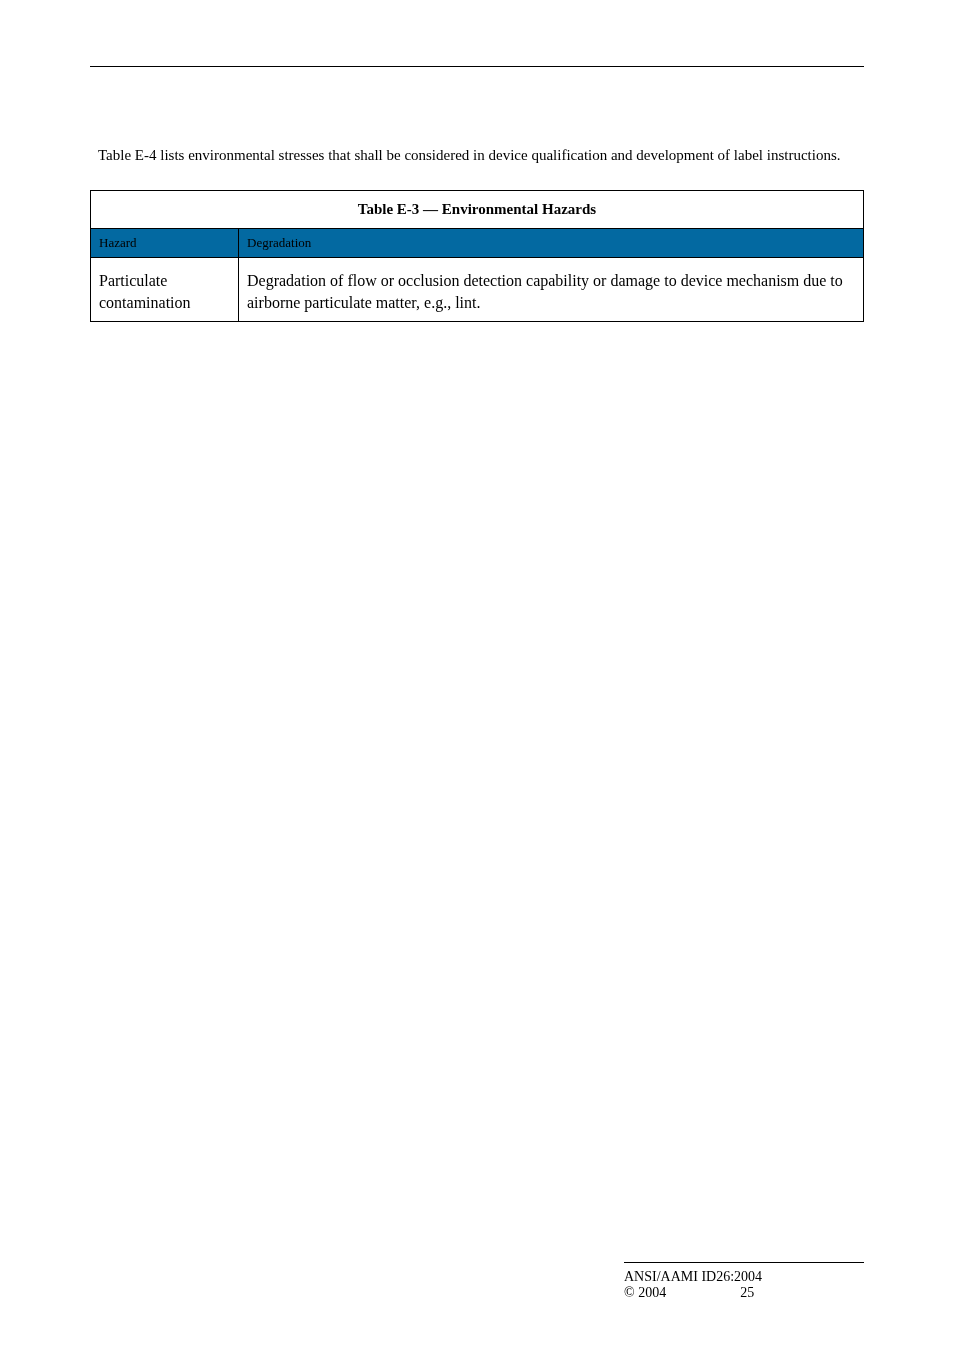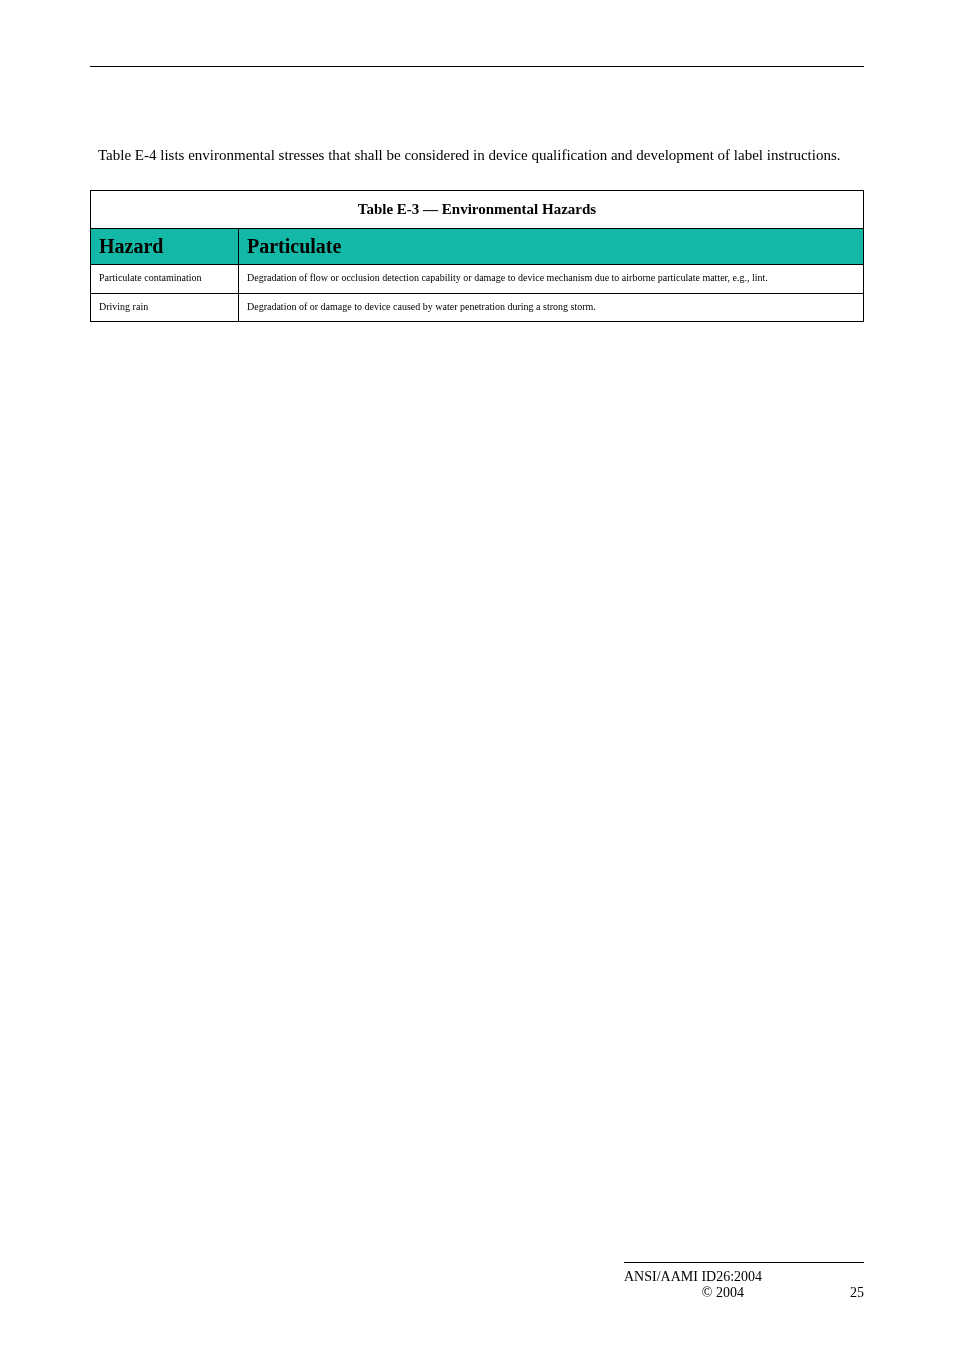--- a/index.html
+++ b/index.html
@@ -37,48 +37,48 @@
   }
   table.hazards th.title-row {
     border: 1.5px solid #000;
     text-align: center;
     font-weight: bold;
     font-size: 15px;
     padding: 10px 6px;
   }
   table.hazards tr.header-row th {
     border: 1.5px solid #000;
-    background: #14b8a6;
-    font-weight: bold;
-    font-size: 20px;
+    background: #0369a1;
+    font-weight: normal;
+    font-size: 13px;
     padding: 6px 8px;
     text-align: left;
   }
   table.hazards td {
     border: 1.5px solid #000;
     vertical-align: top;
-    font-size: 10px;
+    font-size: 16px;
     line-height: 1.35;
-    padding: 6px 8px 8px 8px;
+    padding: 12px 8px 8px 8px;
   }
   table.hazards col.col-a { width: 148px; }
   .footer {
     border-top: 1px solid #000;
     width: 240px;
     margin-left: auto;
     padding-top: 6px;
     font-size: 14px;
     display: flex;
     flex-direction: column;
     align-items: flex-start;
   }
   .footer-line2 {
     display: flex;
-    justify-content: flex-end;
-    gap: 106px;
+    justify-content: flex-start;
+    gap: 74px;
     width: 100%;
   }
 </style>
 </head>
 <body>
 
 <div class="page">
   <div class="header-rule"></div>
 
   <div class="content">
@@ -88,29 +88,25 @@
       <colgroup>
         <col class="col-a">
         <col class="col-b">
       </colgroup>
       <tbody>
           <tr>
         <th class="title-row" colspan="2">Table E-3 — Environmental Hazards</th>
       </tr>
       <tr class="header-row">
         <th>Hazard</th>
-        <th>Particulate</th>
+        <th>Degradation</th>
       </tr>
       <tr>
         <td>Particulate contamination</td>
         <td>Degradation of flow or occlusion detection capability or damage to device mechanism due to airborne particulate matter, e.g., lint.</td>
-      </tr>
-      <tr>
-        <td>Driving rain</td>
-        <td>Degradation of or damage to device caused by water penetration during a strong storm.</td>
       </tr>
     </tbody>
       </table>
   </div>
 
   <div class="footer">
     <span>ANSI/AAMI ID26:2004</span>
     <span class="footer-line2">
       <span>© 2004</span>
       <span>25</span>

